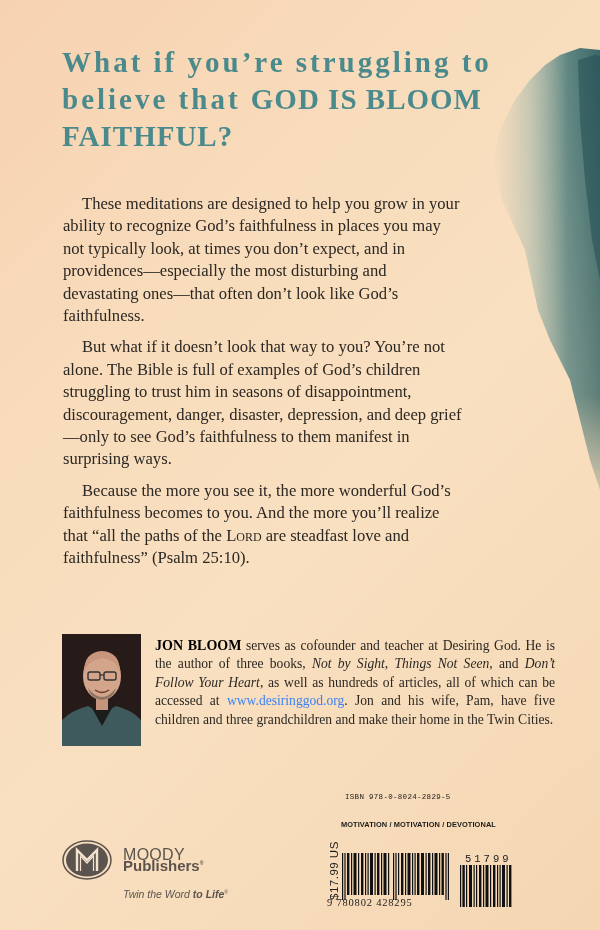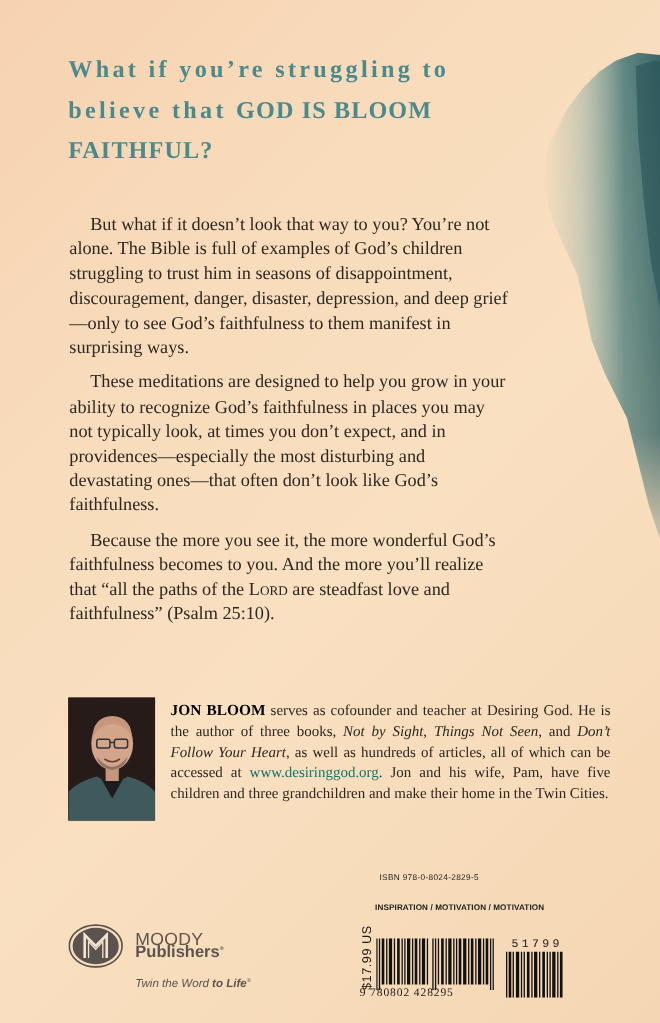--- a/index.html
+++ b/index.html
@@ -10,42 +10,42 @@
     font-family: "Liberation Serif", "DejaVu Serif", serif;
     color: #2e2a26;
   }
   .wash {
     position: absolute; right: 0; top: 20px; width: 170px; height: 500px;
     pointer-events: none;
   }
   .headline {
     position: absolute; left: 62px; top: 44px; width: 430px;
     font-family: "Liberation Serif", "DejaVu Serif", serif;
-    font-weight: bold; font-size: 22px; line-height: 37px;
+    font-weight: bold; font-size: 29px; line-height: 37px;
     color: #4b8a8c; letter-spacing: 3px;
   }
   .headline .caps { letter-spacing: 1px; }
   .body {
     position: absolute; left: 63px; top: 193px; width: 400px;
     font-size: 16.6px; line-height: 22.4px; color: #2b2723;
   }
   .body p { margin-bottom: 9px; }
   .body p.indent { text-indent: 19px; }
   .body em { font-style: italic; }
   .smallcaps { font-variant: small-caps; }
   .author-photo {
     position: absolute; left: 62px; top: 634px; width: 79px; height: 112px;
     background: #241a18; overflow: hidden;
   }
   .bio {
     position: absolute; left: 155px; top: 637px; width: 400px;
     font-size: 13.6px; line-height: 18.4px; color: #2b2723; text-align: justify;
   }
   .bio .name { color: #000000; font-weight: bold; font-size: 14px; }
-  .bio .link { color: #0f766e; }
+  .bio .link { color: #3b82f6; }
   .publisher {
     position: absolute; left: 62px; top: 840px; width: 200px; height: 70px;
   }
   .logo-ring {
     position: absolute; left: 0; top: 0; width: 50px; height: 40px;
   }
   .pub-moody {
     position: absolute; left: 61px; top: 6px;
     font-family: "Liberation Sans", "DejaVu Sans", sans-serif;
     font-size: 16px; color: #5b534e; letter-spacing: 0.3px;
@@ -68,21 +68,21 @@
     font-size: 7.4px; font-weight: bold; color: #1b1b1b; letter-spacing: 0.1px;
   }
   .price {
     position: absolute; left: 328px; top: 900px;
     transform-origin: 0 0; transform: rotate(-90deg);
     font-family: "Liberation Sans", "DejaVu Sans", sans-serif;
     font-size: 11.5px; color: #1b1b1b; white-space: nowrap; letter-spacing: 0.5px;
   }
   .isbn {
     position: absolute; left: 345px; top: 793px;
-    font-family: Liberation Sans, sans-serif;
+    font-family: Liberation Mono, monospace;
     font-size: 7.5px; color: #1b1b1b; letter-spacing: 0.3px;
   }
   .barcode {
     position: absolute; left: 342px; top: 853px; width: 107px; height: 47px;
   }
   .barcode-nums {
     position: absolute; left: 327px; top: 897px;
     font-family: Liberation Serif, serif;
     font-size: 10.5px; color: #1b1b1b; letter-spacing: 0.8px;
   }
@@ -119,22 +119,22 @@
   <path fill="#244f53" opacity="0.55" d="M148 40 L165 35 L170 36 L170 260 L162 220 L155 160 L150 100 Z"></path>
 </svg>
 
 <div class="headline">
   <div>What if you’re struggling to</div>
   <div><span>believe that </span><span class="caps">GOD IS BLOOM</span></div>
   <div class="caps">FAITHFUL?</div>
 </div>
 
 <div class="body">
+  <p class="indent">These meditations are designed to help you grow in your ability to recognize God’s faithfulness in places you may not typically look, at times you don’t expect, and in providences—especially the most disturbing and devastating ones—that often don’t look like God’s faithfulness.</p>
   <p class="indent">But what if it doesn’t look that way to you? You’re not alone. The Bible is full of examples of God’s children struggling to trust him in seasons of disappointment, discouragement, danger, disaster, depression, and deep grief—only to see God’s faithfulness to them manifest in surprising ways.</p>
-  <p class="indent">These meditations are designed to help you grow in your ability to recognize God’s faithfulness in places you may not typically look, at times you don’t expect, and in providences—especially the most disturbing and devastating ones—that often don’t look like God’s faithfulness.</p>
   <p class="indent"><span>Because the more you see it, the more wonderful God’s faithfulness becomes to you. And the more you’ll realize that “all the paths of the </span><span class="smallcaps">Lord</span><span> are steadfast love and faithfulness” (Psalm 25:10).</span></p>
 </div>
 
 <div class="author-photo">
   <svg width="79" height="112" viewBox="0 0 79 112">
     <rect width="79" height="112" fill="#261b19"></rect>
     <path d="M0 112 L0 86 Q10 76 26 72 L40 80 L54 72 Q70 76 79 86 L79 112 Z" fill="#3f5a5c"></path>
     <path d="M30 74 L40 92 L50 74 Z" fill="#1c1c1c"></path>
     <rect x="34" y="62" width="12" height="14" fill="#c4957c"></rect>
     <ellipse cx="40" cy="42" rx="19" ry="24" fill="#d3a58a"></ellipse>
@@ -154,21 +154,21 @@
     <ellipse cx="25" cy="20" rx="24" ry="19" fill="none" stroke="#5b534e" stroke-width="1.5"></ellipse>
     <ellipse cx="25" cy="20" rx="21" ry="16.5" fill="#5b534e"></ellipse>
     <path d="M15 31 L15 10 L25 20 L35 10 L35 31" fill="none" stroke="#f4e4cf" stroke-width="2.4"></path>
     <path d="M18.5 31 L18.5 16 L25 23 L31.5 16 L31.5 31" fill="none" stroke="#f4e4cf" stroke-width="1.2"></path>
   </svg>
   <div class="pub-moody">MOODY</div>
   <div class="pub-name"><span>Publishers</span><sup>®</sup></div>
   <div class="tagline"><span>Twin the Word </span><b>to Life</b><sup style="font-size:5px">®</sup></div>
 </div>
 
-<div class="category">INSPIRATION / MOTIVATION / MOTIVATION</div>
+<div class="category">MOTIVATION / MOTIVATION / DEVOTIONAL</div>
 <div class="price">$17.99 US</div>
 <div class="isbn">ISBN 978-0-8024-2829-5</div>
 
 <svg class="barcode" viewBox="0 0 107 47" preserveAspectRatio="none">
   <g fill="#111">
     <rect x="0" y="0" width="1.2" height="47"></rect>
       <rect x="2.4" y="0" width="1.2" height="47"></rect>
     <rect x="5" y="0" width="2.4" height="42"></rect>
       <rect x="9" y="0" width="1.2" height="42"></rect>
     <rect x="11.5" y="0" width="3" height="42"></rect>

